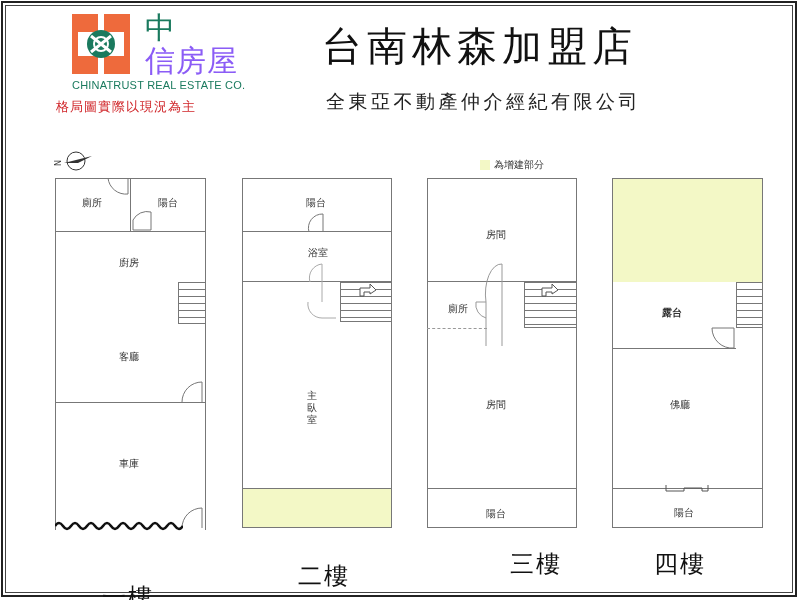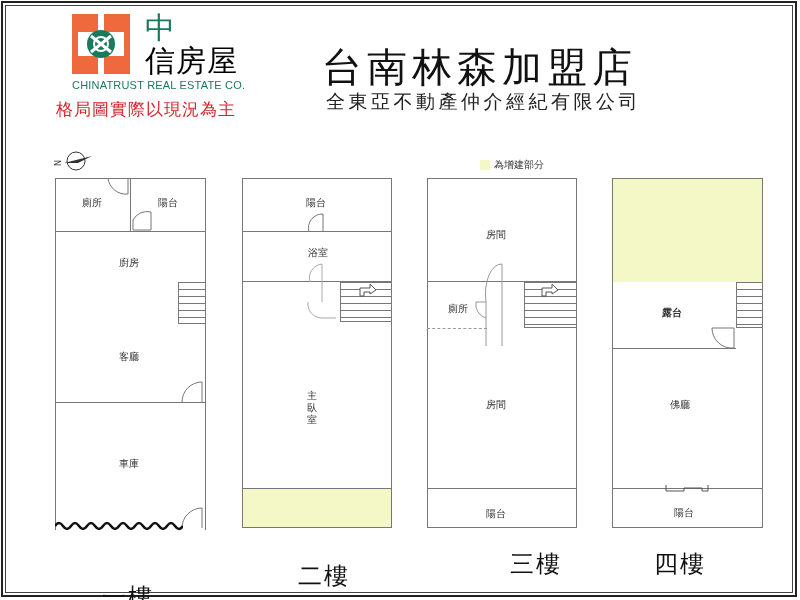--- a/index.html
+++ b/index.html
@@ -1,24 +1,24 @@
 <!DOCTYPE html>
 <html><head>
 <meta charset="utf-8">
 <style>
   html, body { margin:0; padding:0; }
   body { width:800px; height:600px; background:#fff; position:relative; overflow:hidden; font-family:"DejaVu Sans", sans-serif; }
   .frame-outer { position:absolute; left:1px; top:1px; width:796px; height:596px; border:2px solid #222; box-sizing:border-box; }
   .frame-inner { position:absolute; left:5px; top:5px; width:788px; height:588px; border:1px solid #444; box-sizing:border-box; }
   .logo { position:absolute; left:72px; top:14px; width:58px; height:60px; }
   .logo-cn1 { position:absolute; left:145px; top:12px; font-size:30px; color:#1a7a5e; font-family:"DejaVu Sans", sans-serif; line-height:32px; }
-  .logo-cn2 { position:absolute; left:145px; top:44px; font-size:30px; color:#000000; letter-spacing:1px; line-height:34px; }
+  .logo-cn2 { position:absolute; left:145px; top:44px; font-size:30px; color:#8b5cf6; letter-spacing:1px; line-height:34px; }
   .logo-en { position:absolute; left:72px; top:79px; font-size:11px; color:#1a7a5e; letter-spacing:0.2px; font-family:"Liberation Sans", sans-serif; }
-  .disclaimer { position:absolute; left:56px; top:98px; font-size:17px; color:#d0262a; font-family:"DejaVu Serif", serif; letter-spacing:1px; }
-  .store-title { position:absolute; left:322px; top:22px; font-size:40px; color:#111; font-family:"DejaVu Serif", serif; letter-spacing:5px; line-height:48px;margin-top:21px; }
+  .disclaimer { position:absolute; left:56px; top:98px; font-size:13px; color:#d0262a; font-family:"DejaVu Serif", serif; letter-spacing:1px; }
+  .store-title { position:absolute; left:322px; top:22px; font-size:40px; color:#111; font-family:"DejaVu Serif", serif; letter-spacing:5px; line-height:48px; }
   .company { position:absolute; left:326px; top:89px; font-size:19px; color:#222; font-family:"DejaVu Serif", serif; letter-spacing:3.5px;text-align:right; }
   .legend { position:absolute; left:480px; top:158px; font-size:10px; color:#333; display:flex; align-items:center; gap:4px; }
   .legend-swatch { width:10px; height:10px; background:#f3f8c6; display:inline-block; }
   .plan { position:absolute; border:1px solid #777; box-sizing:border-box; background:#fff; }
   .wall-h { position:absolute; height:1px; background:#777; }
   .wall-v { position:absolute; width:1px; background:#777; }
   .room { position:absolute; font-size:10px; color:#333; transform:translateX(-50%); white-space:nowrap; }
   .room-vert { position:absolute; font-size:10px; color:#333; width:12px; line-height:12px; text-align:center; }
   .added { position:absolute; background:#f3f8c6; }
   .floor-label { position:absolute; top:548px; font-size:24px; color:#111; font-family:"DejaVu Serif", serif; transform:translateX(-50%); letter-spacing:2px; }

